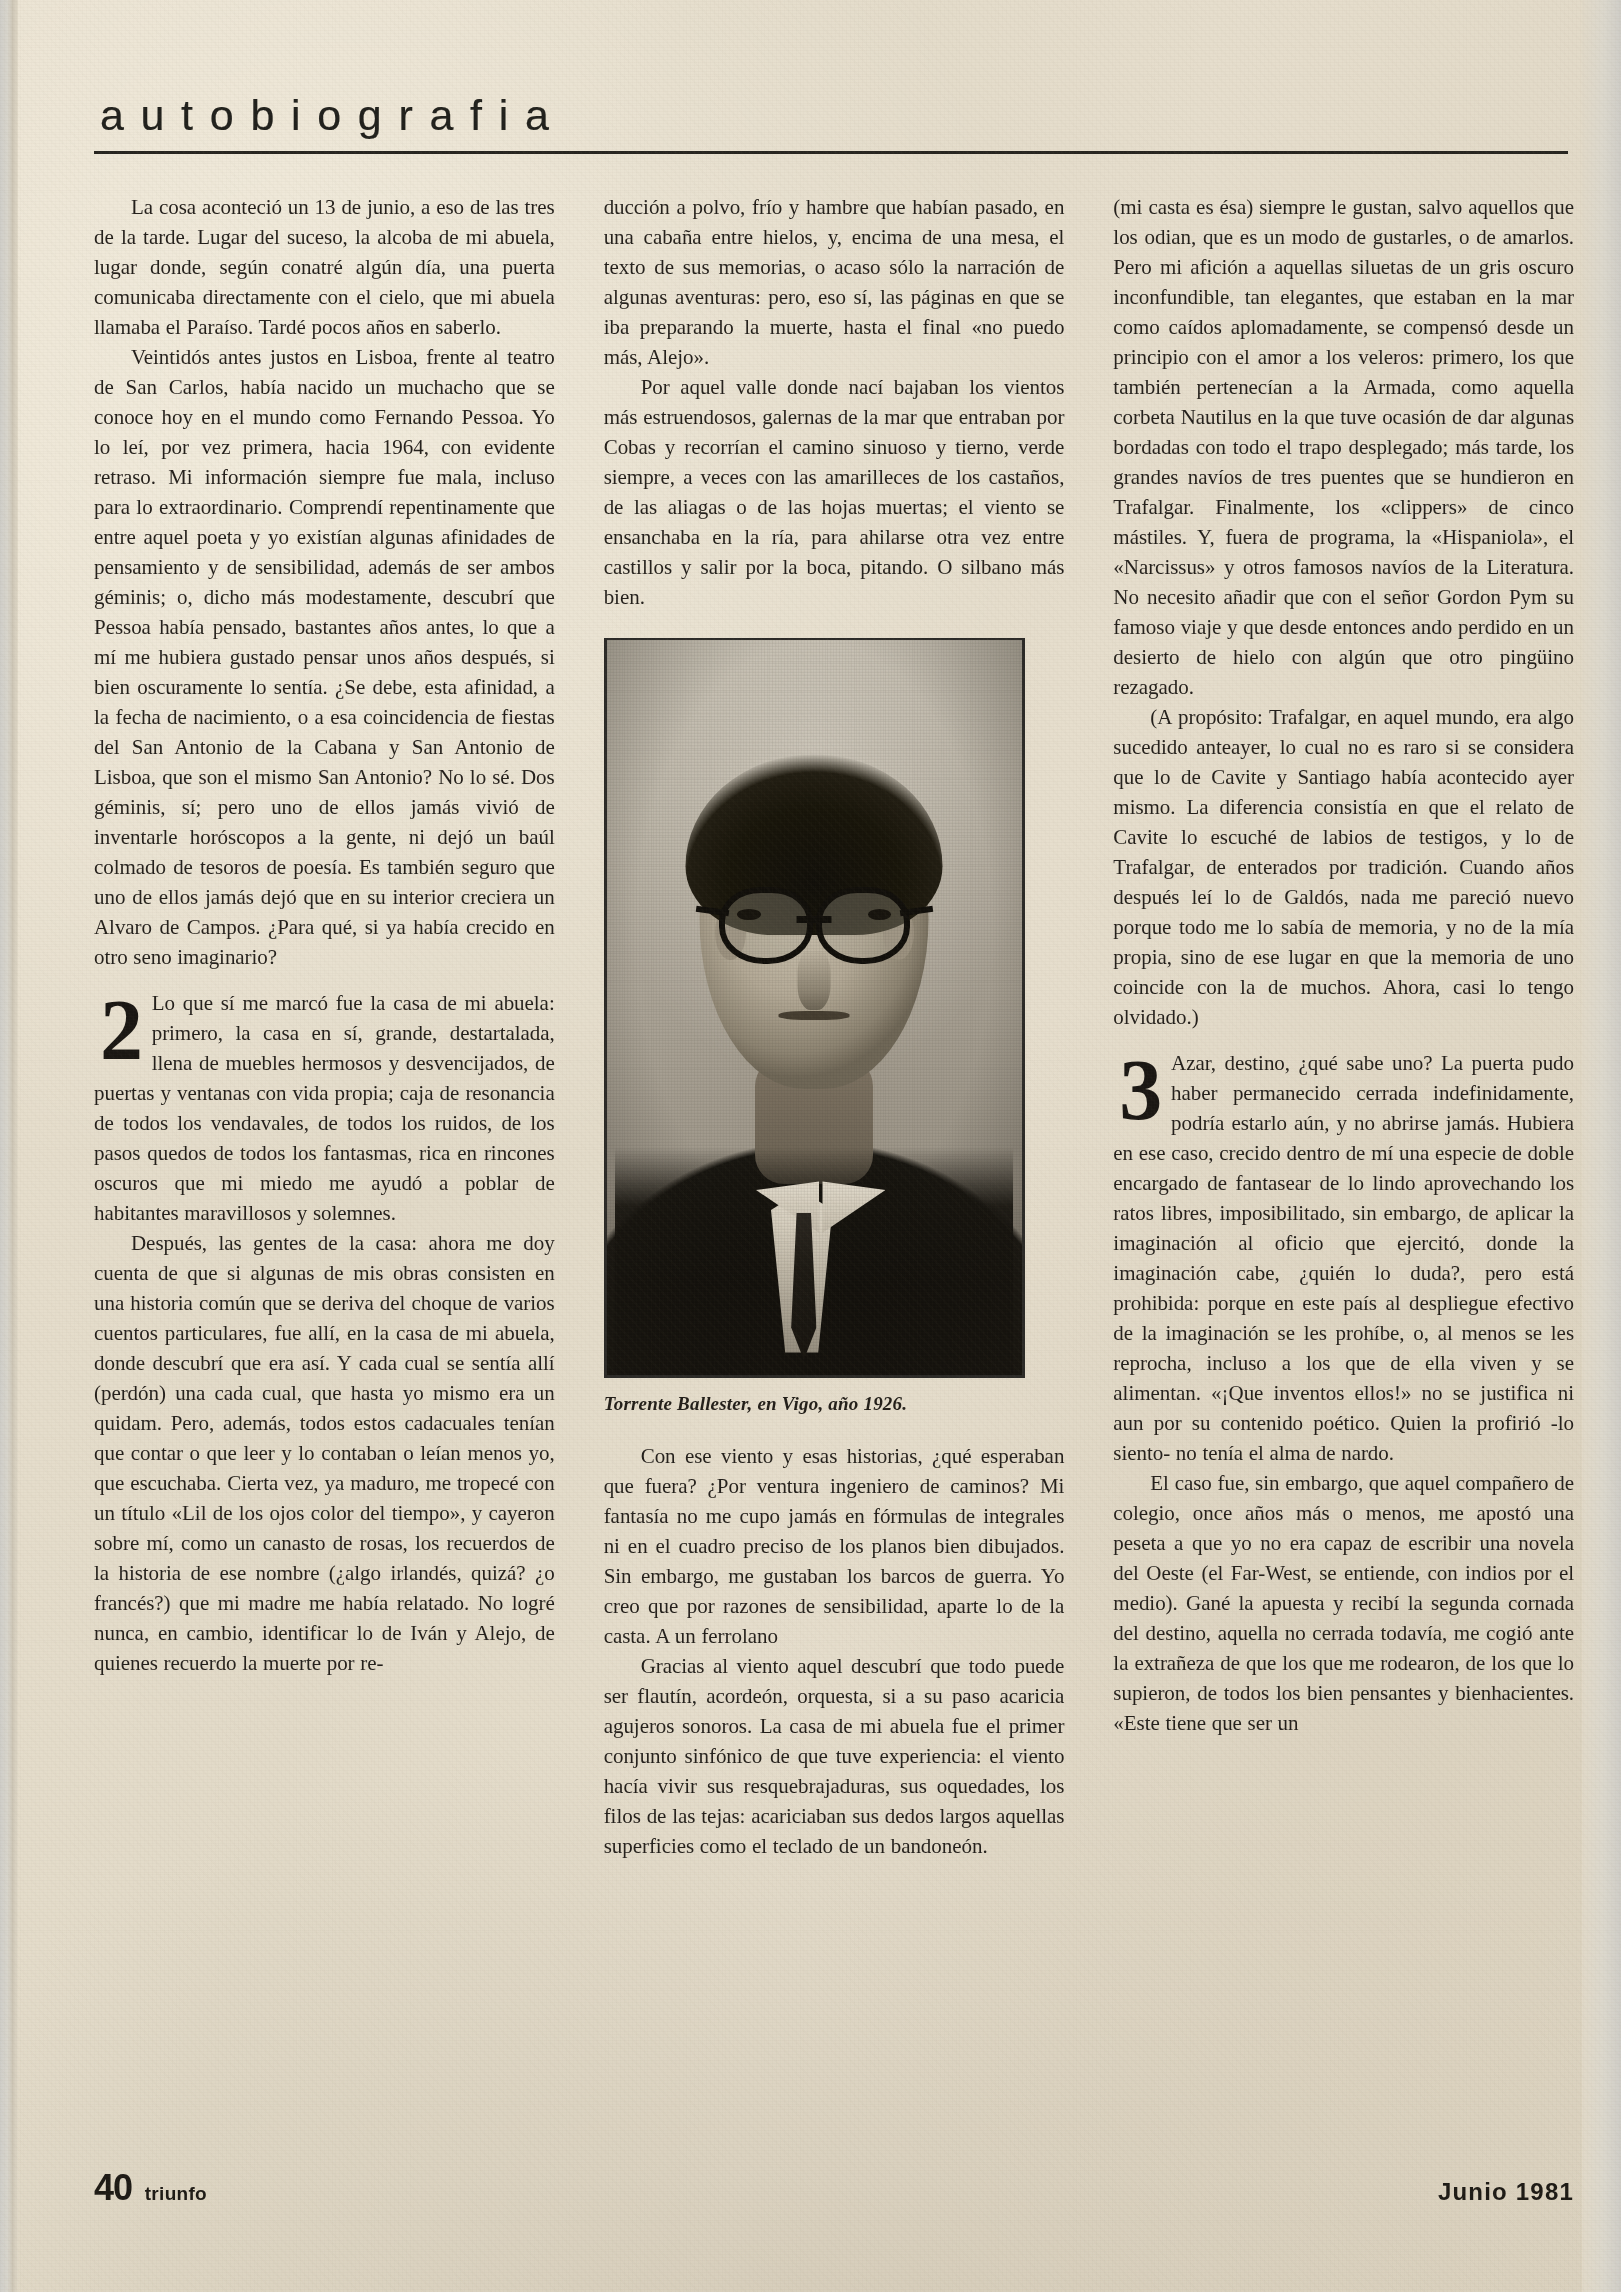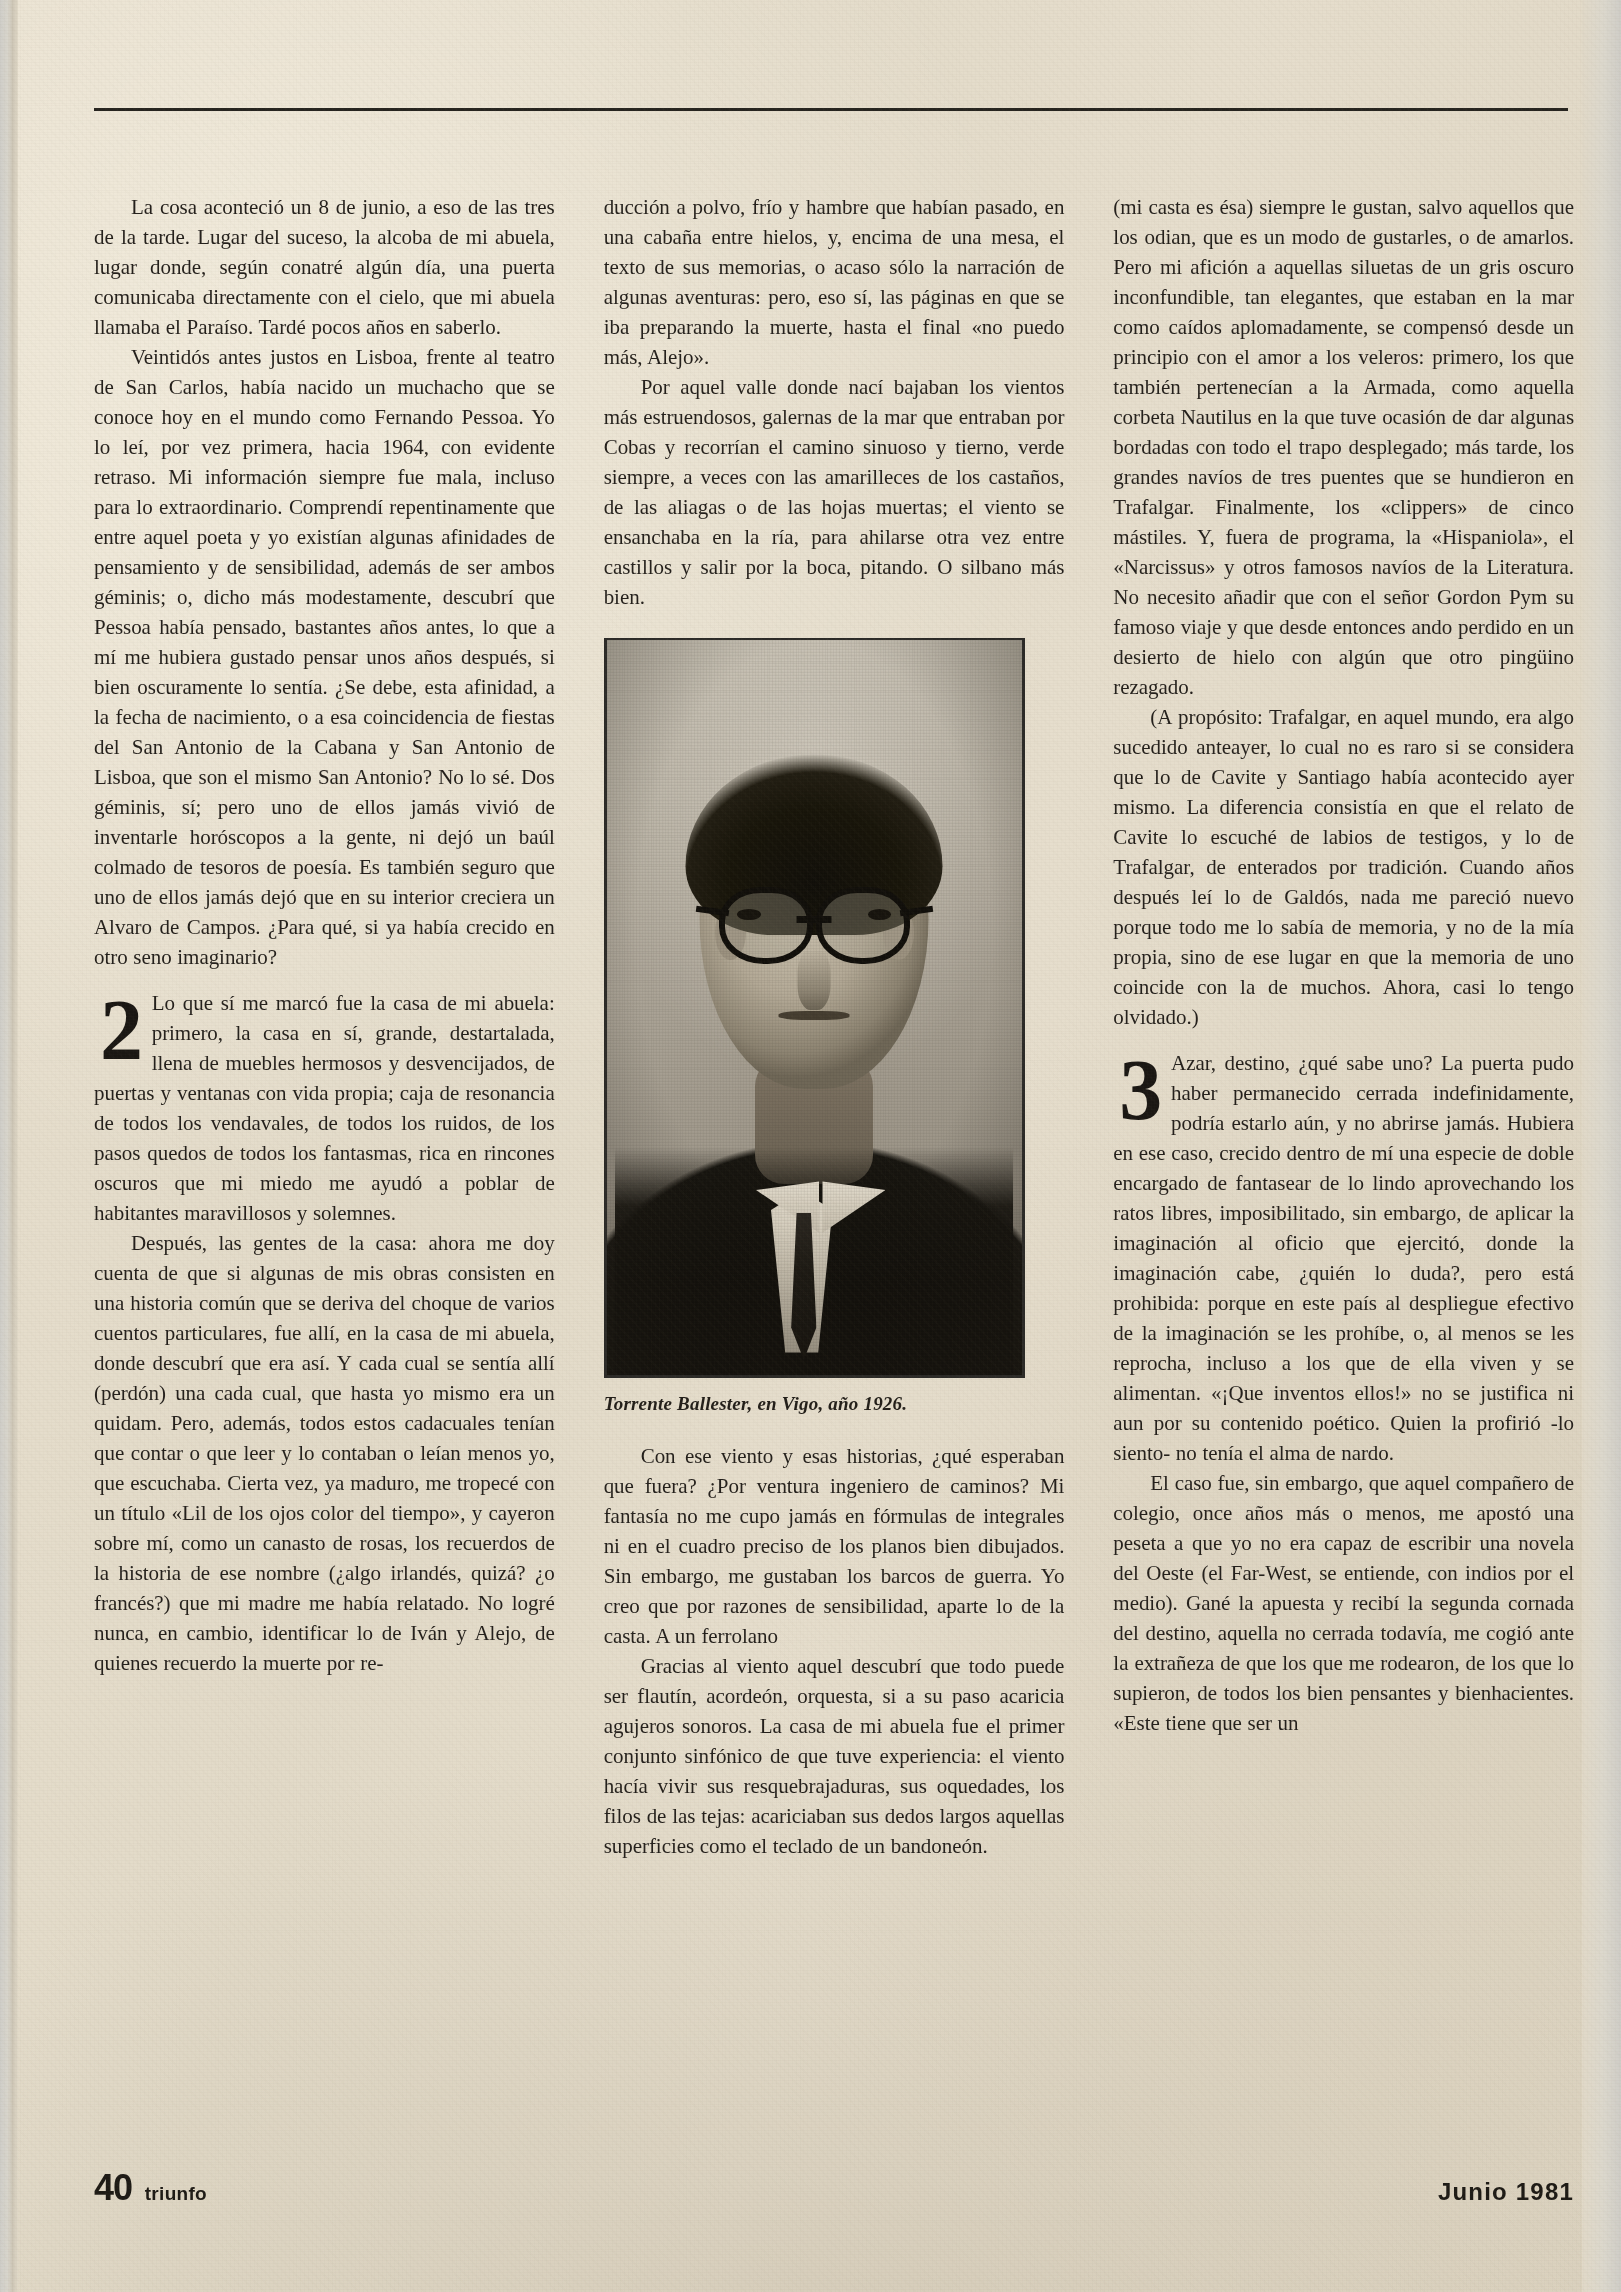--- a/index.html
+++ b/index.html
@@ -343,27 +343,28 @@
 <body>
 
 <div class="page">
   <div class="paper-tint"></div>
   <div class="page-edge-left"></div>
   <div class="page-edge-right"></div>
 
   <div class="content">
 
     <div class="masthead">
+      <div class="masthead-title ink-soft">autobiografia</div>
       <div class="masthead-rule"></div>
     </div>
 
     <div class="cols">
 
       <div class="col">
-        <p class="ink-soft">La cosa aconteció un 8 de junio, a eso de las tres de la tarde. Lugar del suceso, la alcoba de mi abuela, lugar donde, según conatré algún día, una puerta comunicaba directamente con el cielo, que mi abuela llamaba el Paraíso. Tardé pocos años en saberlo.</p>
+        <p class="ink-soft">La cosa aconteció un 13 de junio, a eso de las tres de la tarde. Lugar del suceso, la alcoba de mi abuela, lugar donde, según conatré algún día, una puerta comunicaba directamente con el cielo, que mi abuela llamaba el Paraíso. Tardé pocos años en saberlo.</p>
         <p class="ink-soft">Veintidós antes justos en Lisboa, frente al teatro de San Carlos, había nacido un muchacho que se conoce hoy en el mundo como Fernando Pessoa. Yo lo leí, por vez primera, hacia 1964, con evidente retraso. Mi información siempre fue mala, incluso para lo extraordinario. Comprendí repentinamente que entre aquel poeta y yo existían algunas afinidades de pensamiento y de sensibilidad, además de ser ambos géminis; o, dicho más modestamente, descubrí que Pessoa había pensado, bastantes años antes, lo que a mí me hubiera gustado pensar unos años después, si bien oscuramente lo sentía. ¿Se debe, esta afinidad, a la fecha de nacimiento, o a esa coincidencia de fiestas del San Antonio de la Cabana y San Antonio de Lisboa, que son el mismo San Antonio? No lo sé. Dos géminis, sí; pero uno de ellos jamás vivió de inventarle horóscopos a la gente, ni dejó un baúl colmado de tesoros de poesía. Es también seguro que uno de ellos jamás dejó que en su interior creciera un Alvaro de Campos. ¿Para qué, si ya había crecido en otro seno imaginario?</p>
         <div class="spacer-s"></div>
         <p class="ink-soft dropcap-para">
           <span class="dropcap">2</span>
           <span>Lo que sí me marcó fue la casa de mi abuela: primero, la casa en sí, grande, destartalada, llena de muebles hermosos y desvencijados, de puertas y ventanas con vida propia; caja de resonancia de todos los vendavales, de todos los ruidos, de los pasos quedos de todos los fantasmas, rica en rincones oscuros que mi miedo me ayudó a poblar de habitantes maravillosos y solemnes.</span>
         </p>
         <p class="ink-soft">Después, las gentes de la casa: ahora me doy cuenta de que si algunas de mis obras consisten en una historia común que se deriva del choque de varios cuentos particulares, fue allí, en la casa de mi abuela, donde descubrí que era así. Y cada cual se sentía allí (perdón) una cada cual, que hasta yo mismo era un quidam. Pero, además, todos estos cadacuales tenían que contar o que leer y lo contaban o leían menos yo, que escuchaba. Cierta vez, ya maduro, me tropecé con un título «Lil de los ojos color del tiempo», y cayeron sobre mí, como un canasto de rosas, los recuerdos de la historia de ese nombre (¿algo irlandés, quizá? ¿o francés?) que mi madre me había relatado. No logré nunca, en cambio, identificar lo de Iván y Alejo, de quienes recuerdo la muerte por re-</p>
       </div>
 
       <div class="col">

